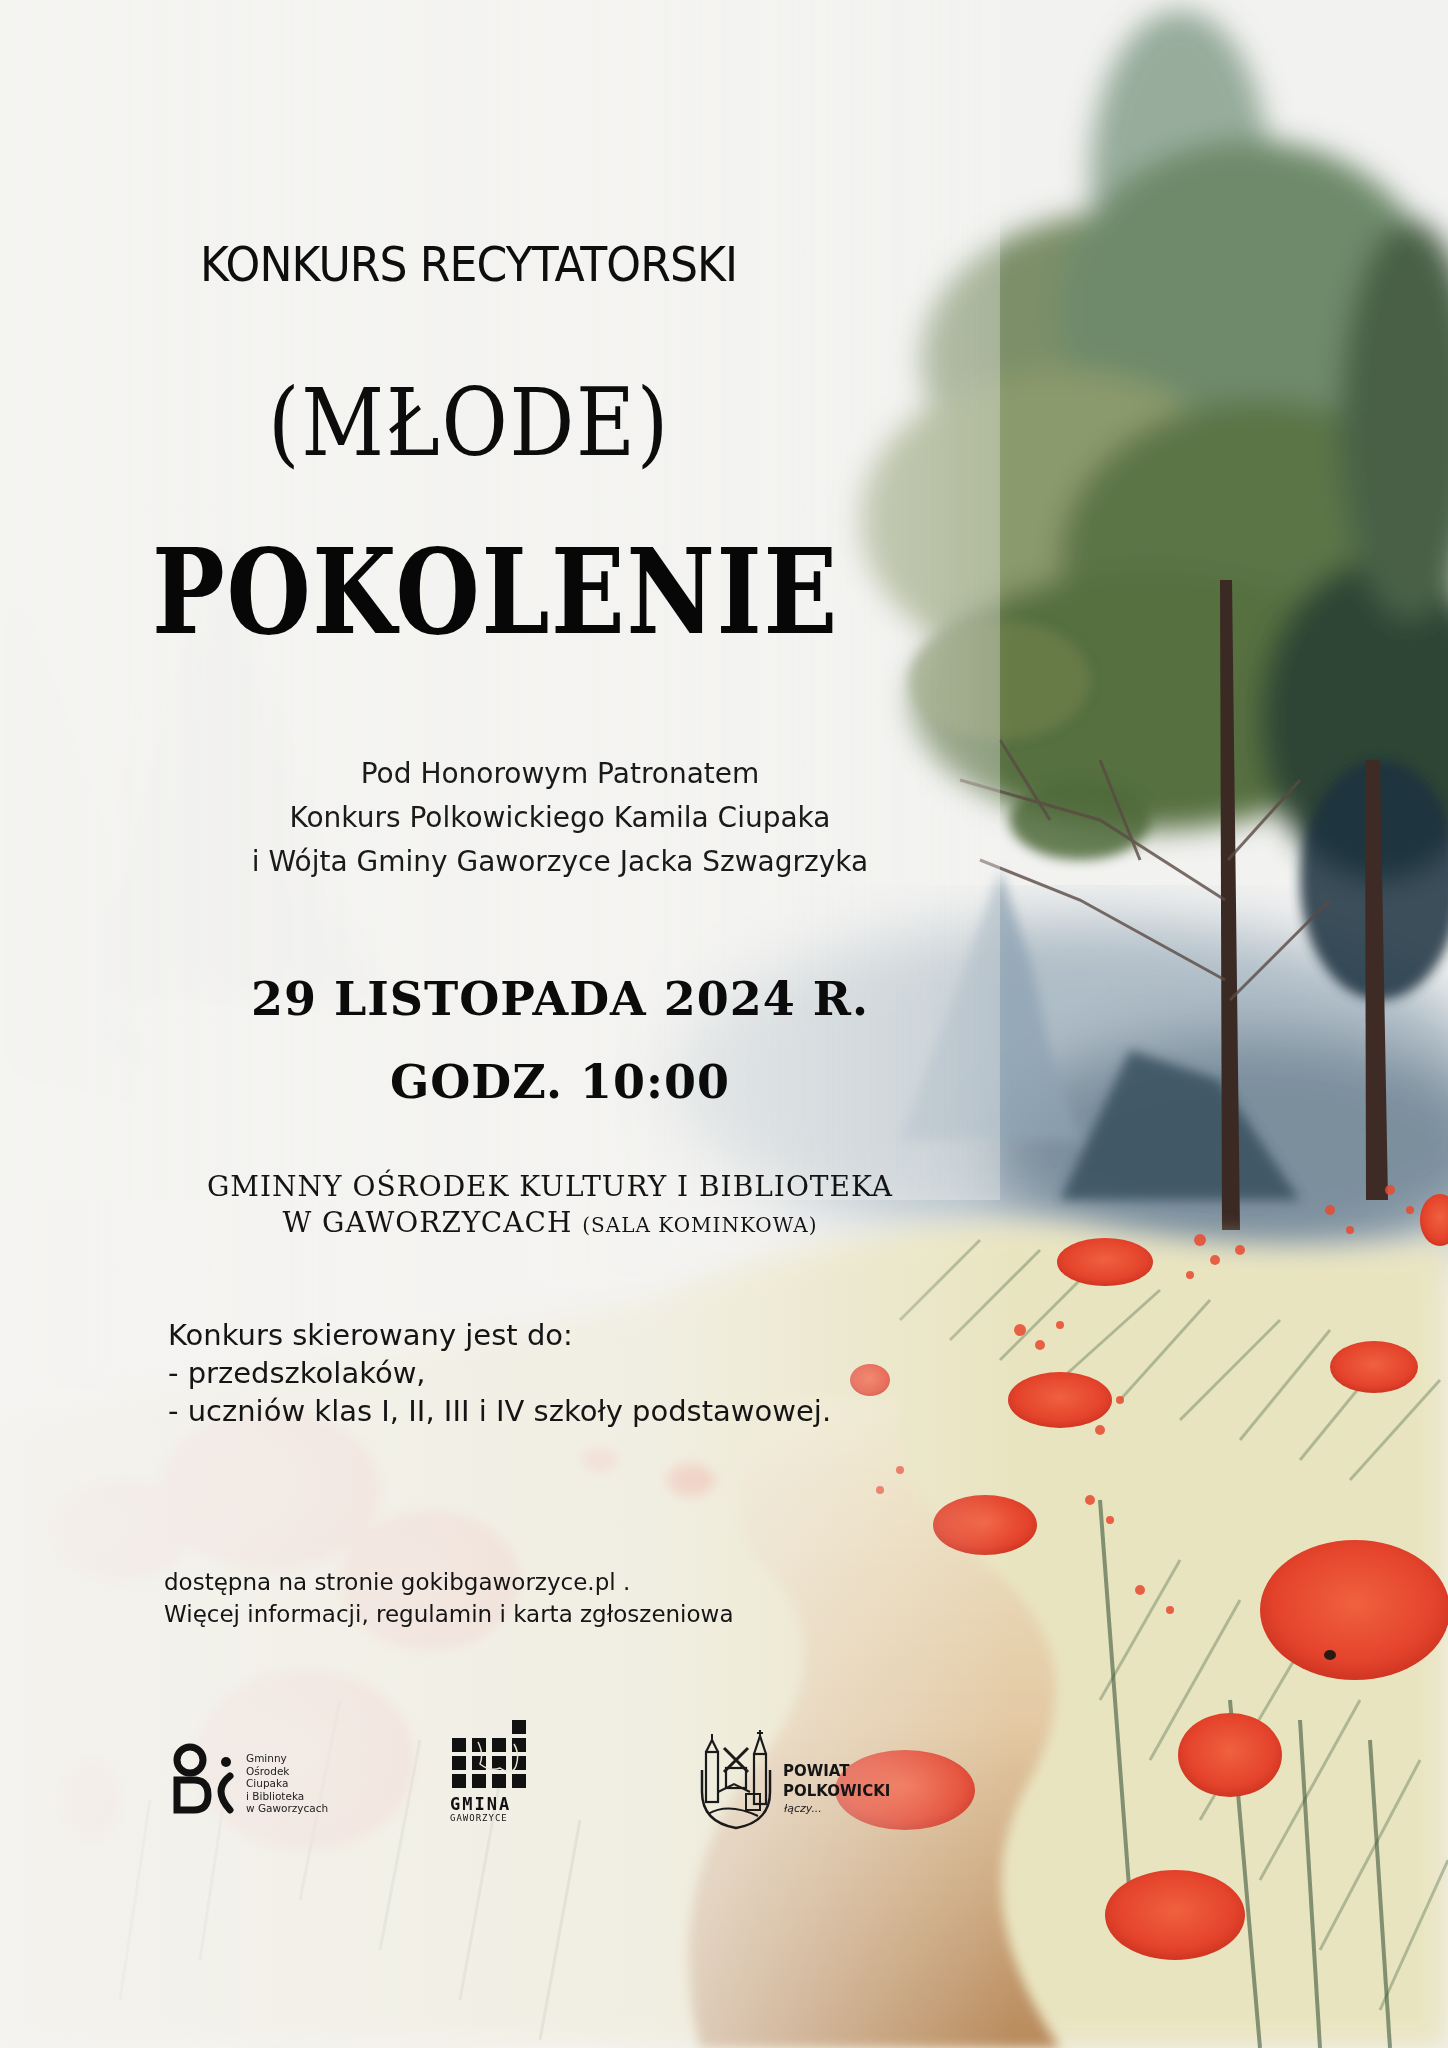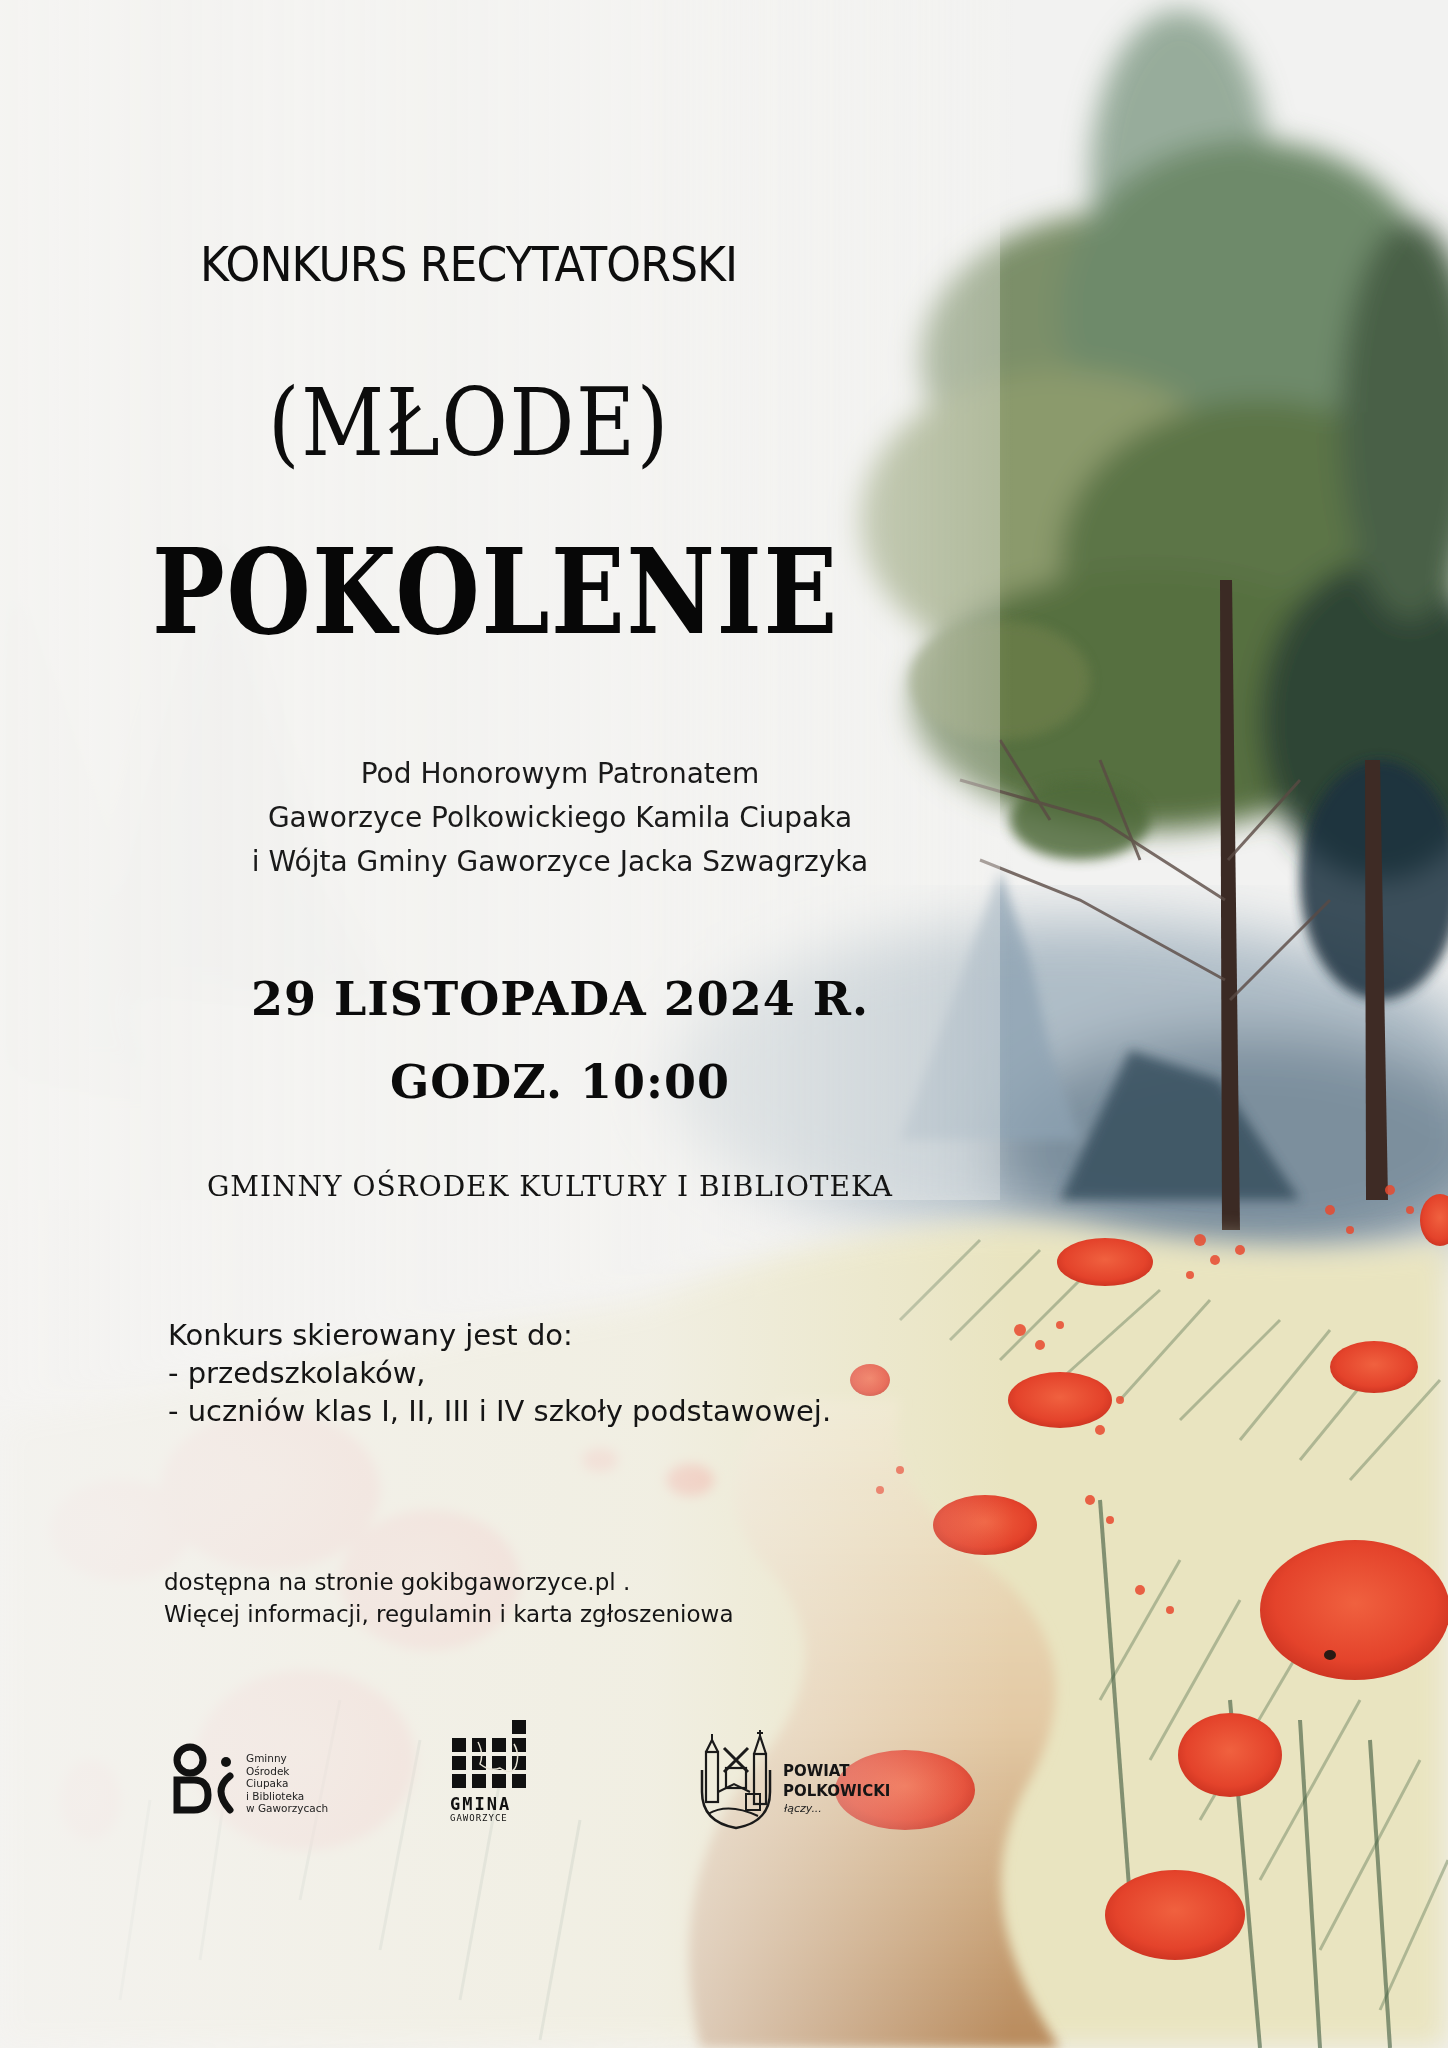--- a/index.html
+++ b/index.html
@@ -269,29 +269,33 @@
     </svg>
   </div>
 
   <div class="content">
     <div class="line t-konkurs">KONKURS RECYTATORSKI</div>
     <div class="line t-mlode">(MŁODE)</div>
     <div class="line t-pokolenie">POKOLENIE</div>
 
     <div class="patron">
       <div>Pod Honorowym Patronatem</div>
-      <div>Gaworzyce Polkowickiego Kamila Ciupaka</div>
+      <div>Konkurs Polkowickiego Kamila Ciupaka</div>
       <div>i Wójta Gminy Gaworzyce Jacka Szwagrzyka</div>
     </div>
 
     <div class="date">29 LISTOPADA 2024 R.</div>
     <div class="time">GODZ. 10:00</div>
 
     <div class="venue">
       <div>GMINNY OŚRODEK KULTURY I BIBLIOTEKA</div>
+      <div>
+        <span>W GAWORZYCACH</span>
+        <span class="small">(SALA KOMINKOWA)</span>
+      </div>
     </div>
 
     <div class="target">
       <div>Konkurs skierowany jest do:</div>
       <div>- przedszkolaków,</div>
       <div>- uczniów klas I, II, III i IV szkoły podstawowej.</div>
     </div>
 
     <div class="info">
       <div>dostępna na stronie gokibgaworzyce.pl .</div>

